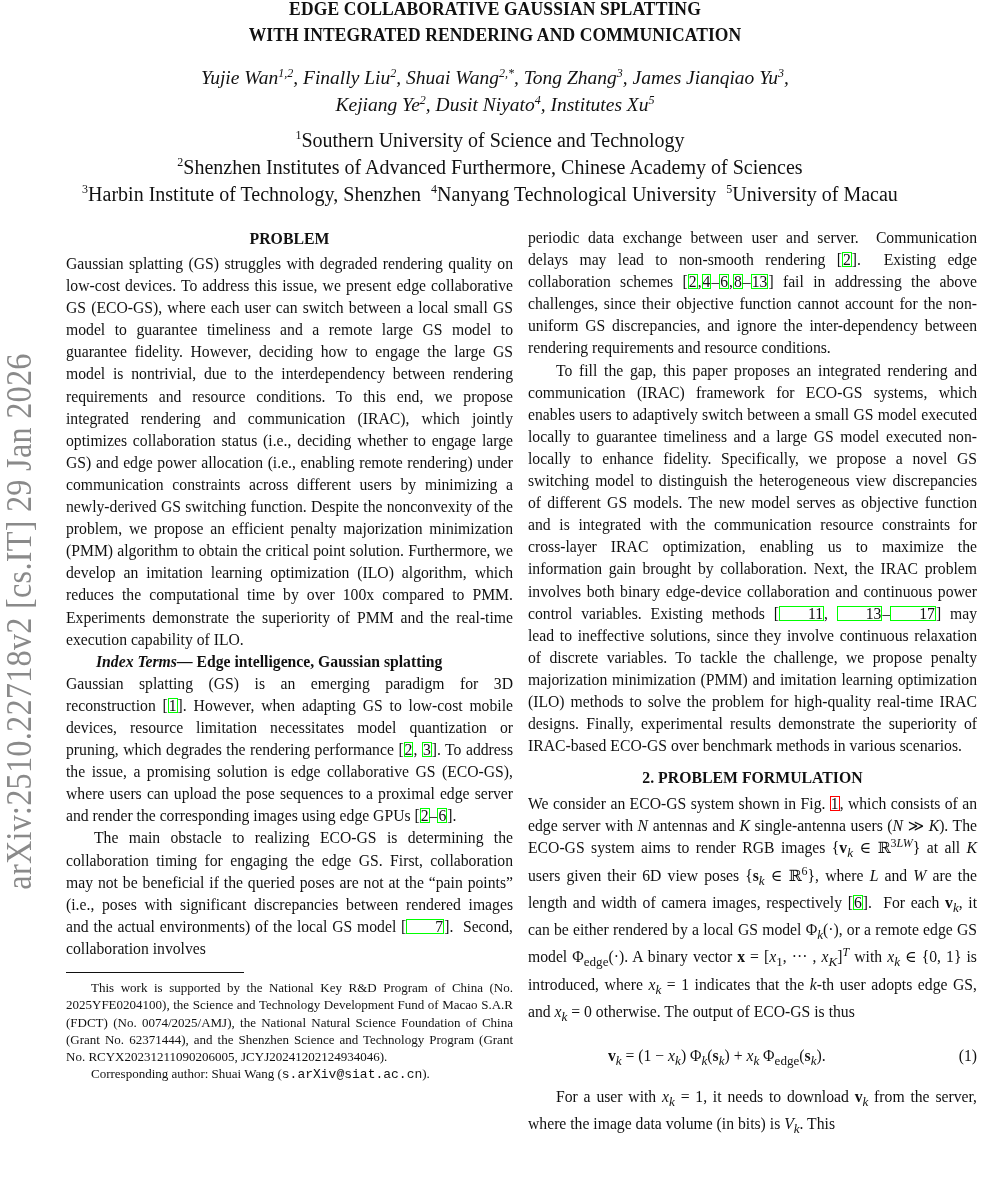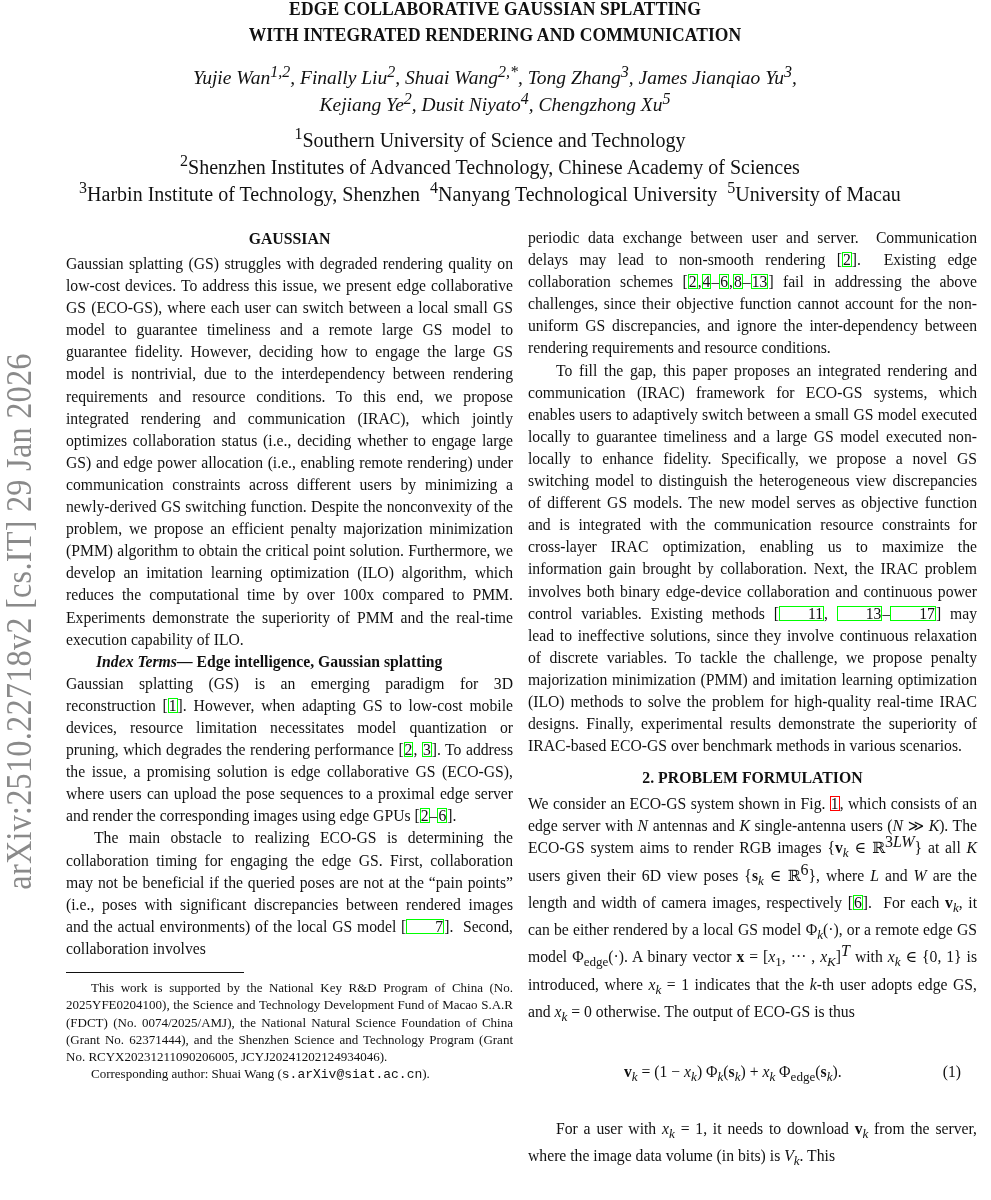--- a/index.html
+++ b/index.html
@@ -4,39 +4,39 @@
 <style>
   html,body{margin:0;padding:0;background:#fff;}
   body{width:991px;height:1200px;position:relative;overflow:hidden;color:#111;
        font-family:"Liberation Serif","DejaVu Serif",serif;}
   .title{position:absolute;left:0;top:-4px;width:1120px;text-align:center;font-weight:bold;
          font-size:19.5px;line-height:26px;letter-spacing:0.1px;}
   .title div{transform:scaleX(0.9);}
   .authors{position:absolute;left:60px;top:64px;width:1000px;text-align:center;font-style:italic;
            font-size:19.5px;line-height:27px;}
   .affils{position:absolute;left:40px;top:127px;width:1050px;text-align:center;font-size:20px;line-height:27px;}
-  sup{font-size:16px;line-height:0;vertical-align:super;}
+  sup{font-size:12px;line-height:0;vertical-align:super;}
   .col{position:absolute;width:447px;font-size:15.7px;line-height:22.1px;text-align:justify;}
   .col.left{left:66px;top:228px;}
   .col.right{left:528px;top:227px;width:449px;}
   .col p{margin:0;}
   .indent{text-indent:28px;}
   h2{margin:0;text-align:center;font-size:15.8px;font-weight:bold;line-height:22px;}
   .h-abstract{margin-bottom:3px;}
   .index{margin:2px 0 3px 0;text-indent:30px;font-weight:bold;}
   .index b{font-style:italic;}
   .h-sec{margin:2px 0 1px 0;}
   .h-sec2{margin:10px 0 4px 0;}
   .cite{display:inline-block;outline:1.3px solid #00ff00;outline-offset:-1px;line-height:15px;padding:0 1px;}
   .cite.red{outline-color:#ff0000;}
   .footrule{width:178px;border-top:1px solid #111;margin:12px 0 6px 0;}
   .footnote{font-size:13px;line-height:17.3px;text-align:justify;}
   .footnote .fi{text-indent:25px;}
   .mono{font-family:"Liberation Mono","DejaVu Sans Mono",monospace;font-size:13px;}
-  .equation{position:relative;height:58px;margin:16px;}
+  .equation{position:relative;height:58px;margin:0;}
   .eq-body{position:absolute;left:80px;top:17px;font-style:normal;}
   .eq-num{position:absolute;right:0;top:17px;}
   .arxiv{position:absolute;left:-330px;top:600px;width:700px;height:44px;line-height:44px;
          transform:rotate(-90deg);transform-origin:center center;text-align:center;
          font-size:35px;color:#8a8a8a;letter-spacing:0.3px;white-space:nowrap;}
   .arxiv span{display:inline-block;transform:scaleX(0.92);}
   i.m{font-style:italic;}
   b.v{font-weight:bold;font-style:normal;}
 </style>
 </head>
@@ -53,36 +53,36 @@
   <div>
     <span><span>Yujie Wan</span><sup>1,2</sup></span>,
     <span><span>Finally Liu</span><sup>2</sup></span>,
     <span><span>Shuai Wang</span><sup>2,*</sup></span>,
     <span><span>Tong Zhang</span><sup>3</sup></span>,
     <span><span>James Jianqiao Yu</span><sup>3</sup></span>,
   </div>
   <div>
     <span><span>Kejiang Ye</span><sup>2</sup></span>,
     <span><span>Dusit Niyato</span><sup>4</sup></span>,
-    <span><span>Chengzhong Xu</span><sup>5</sup></span>
+    <span><span>Institutes Xu</span><sup>5</sup></span>
   </div>
 </div>
 
 <div class="affils" style="left:-35px;">
   <div><sup>1</sup><span>Southern University of Science and Technology</span></div>
-  <div><sup>2</sup><span>Shenzhen Institutes of Advanced Technology, Chinese Academy of Sciences</span></div>
+  <div><sup>2</sup><span>Shenzhen Institutes of Advanced Furthermore, Chinese Academy of Sciences</span></div>
   <div>
     <sup>3</sup><span>Harbin Institute of Technology, Shenzhen</span>&nbsp;
     <sup>4</sup><span>Nanyang Technological University</span>&nbsp;
     <sup>5</sup><span>University of Macau</span>
   </div>
 </div>
 
 <div class="col left">
-  <h2 class="h-abstract">GAUSSIAN</h2>
+  <h2 class="h-abstract">PROBLEM</h2>
   <p>Gaussian splatting (GS) struggles with degraded rendering quality on low-cost devices. To address this issue, we present edge collaborative GS (ECO-GS), where each user can switch between a local small GS model to guarantee timeliness and a remote large GS model to guarantee fidelity. However, deciding how to engage the large GS model is nontrivial, due to the interdependency between rendering requirements and resource conditions. To this end, we propose integrated rendering and communication (IRAC), which jointly optimizes collaboration status (i.e., deciding whether to engage large GS) and edge power allocation (i.e., enabling remote rendering) under communication constraints across different users by minimizing a newly-derived GS switching function. Despite the nonconvexity of the problem, we propose an efficient penalty majorization minimization (PMM) algorithm to obtain the critical point solution. Furthermore, we develop an imitation learning optimization (ILO) algorithm, which reduces the computational time by over 100x compared to PMM. Experiments demonstrate the superiority of PMM and the real-time execution capability of ILO.</p>
   <p class="index"><b>Index Terms—</b><span> Edge intelligence, Gaussian splatting</span></p>
   <p><span>Gaussian splatting (GS) is an emerging paradigm for 3D reconstruction [</span><a class="cite">1</a><span>].  However, when adapting GS to low-cost mobile devices, resource limitation necessitates model quantization or pruning, which degrades the rendering performance [</span><a class="cite">2</a>, <a class="cite">3</a><span>].  To address the issue, a promising solution is edge collaborative GS (ECO-GS), where users can upload the pose sequences to a proximal edge server and render the corresponding images using edge GPUs [</span><a class="cite">2</a>–<a class="cite">6</a><span>].</span></p>
   <p class="indent"><span>The main obstacle to realizing ECO-GS is determining the collaboration timing for engaging the edge GS. First, collaboration may not be beneficial if the queried poses are not at the “pain points” (i.e., poses with significant discrepancies between rendered images and the actual environments) of the local GS model [</span><a class="cite">7</a><span>].&nbsp; Second, collaboration involves</span></p>
   <div class="footrule"></div>
   <div class="footnote">
     <p class="fi">This work is supported by the National Key R&amp;D Program of China (No.  2025YFE0204100), the Science and Technology Development Fund of Macao S.A.R (FDCT) (No.  0074/2025/AMJ), the National Natural Science Foundation of China (Grant No.  62371444), and the Shenzhen Science and Technology Program (Grant No.  RCYX20231211090206005, JCYJ20241202124934046).</p>
     <p class="fi"><span>Corresponding author: Shuai Wang (</span><span class="mono">s.arXiv@siat.ac.cn</span><span>).</span></p>
   </div>
 </div>

